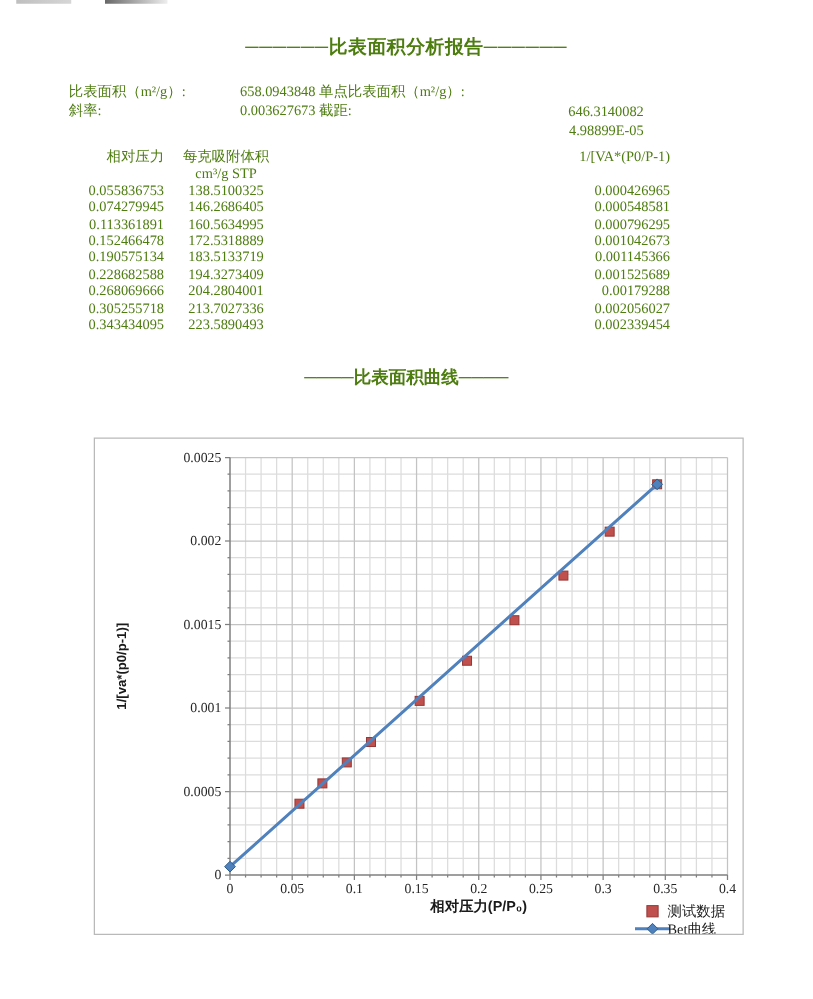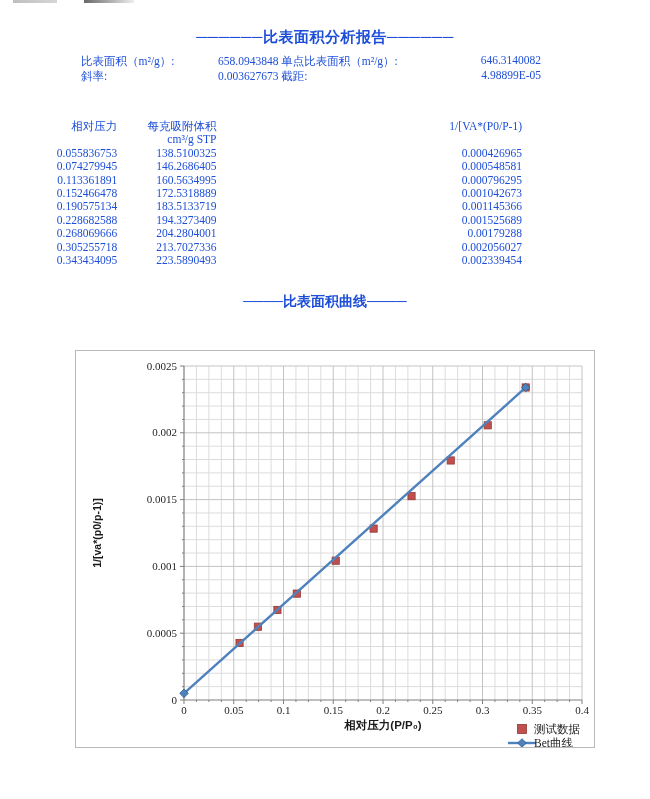--- a/index.html
+++ b/index.html
@@ -1,36 +1,36 @@
 <!DOCTYPE html>
 <html><head>
 <meta charset="utf-8">
 <style>
   html,body{margin:0;padding:0;background:#ffffff;}
   .page{
     position:relative;width:650px;height:799px;background:#ffffff;overflow:hidden;
-    font-family:"Liberation Serif","DejaVu Serif",serif;color:#1d4ed8;
+    font-family:"Liberation Serif","DejaVu Serif",serif;color:#4d7c0f;
   }
   .topbar{position:absolute;top:0;height:3px;}
   .topbar1{left:13px;width:44px;background:linear-gradient(to right,#bfbfbf,#d6d6d6);}
   .topbar2{left:84px;width:50px;background:linear-gradient(to right,#686868,#eeeeee);}
   .report-title{
     position:absolute;top:28px;left:0;width:650px;text-align:center;
     font-size:15px;font-weight:bold;letter-spacing:0.5px;white-space:pre;
   }
-  .summary{position:absolute;top:54px;left:0;width:553px;font-size:11.5px;padding-left:26px;}
+  .summary{position:absolute;top:66px;left:0;width:553px;font-size:11.5px;}
   .srow{position:relative;height:14.5px;}
   .s-label{position:absolute;left:55px;white-space:pre;}
   .s-mid{position:absolute;left:192px;white-space:pre;}
-  .s-right{position:absolute;right:38px;white-space:pre;}
-  .dtable{position:absolute;top:120px;left:0;width:522px;font-size:11.5px;line-height:13.4px;}
+  .s-right{position:absolute;right:38px;white-space:pre;margin-top:18px;}
+  .dtable{position:absolute;top:120px;left:14px;width:522px;font-size:11.5px;line-height:13.4px;}
   .trow{display:flex;}
   .c{text-align:right;white-space:pre;}
   .c1{width:137px;}
-  .c2{width:116px;}
+  .c2{width:116px;text-align:center;}
   .c3{width:357px;}
   .section-title{
     position:absolute;top:293px;left:0;width:650px;text-align:center;
     font-size:14px;font-weight:bold;white-space:pre;
   }
   .chart-box{
     position:absolute;left:75px;top:350px;width:520px;height:398px;
     border:1px solid #b9b9b9;background:#ffffff;box-sizing:border-box;
   }
   .chart-box svg{display:block;}

